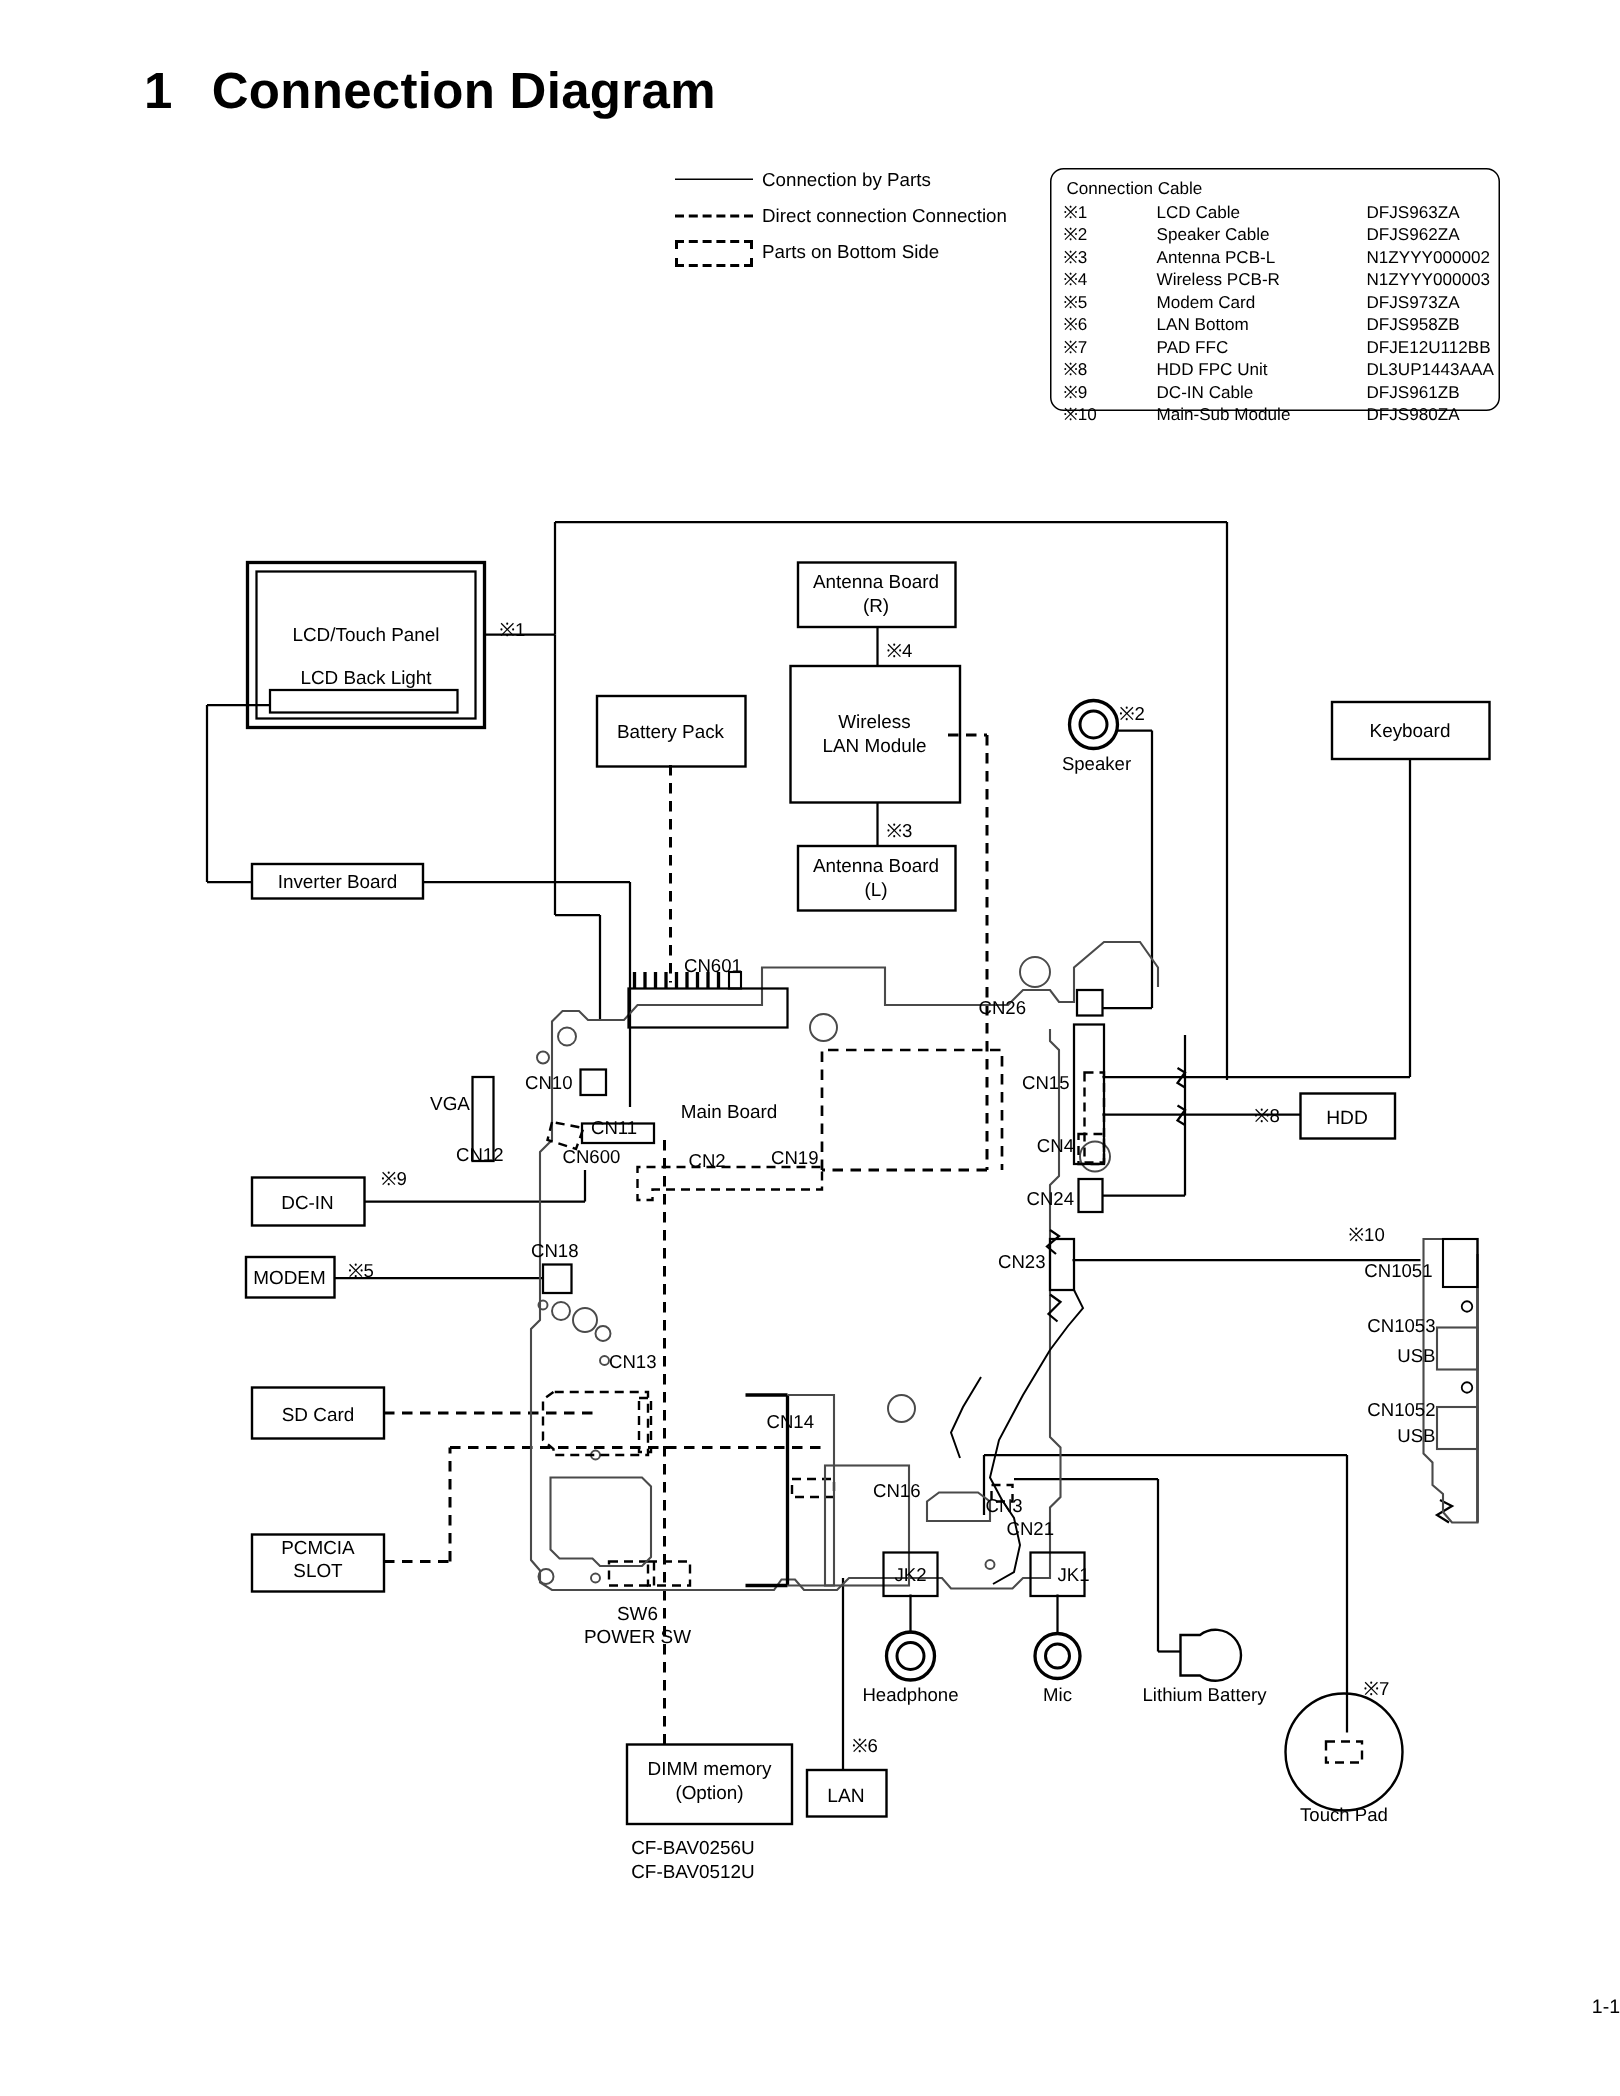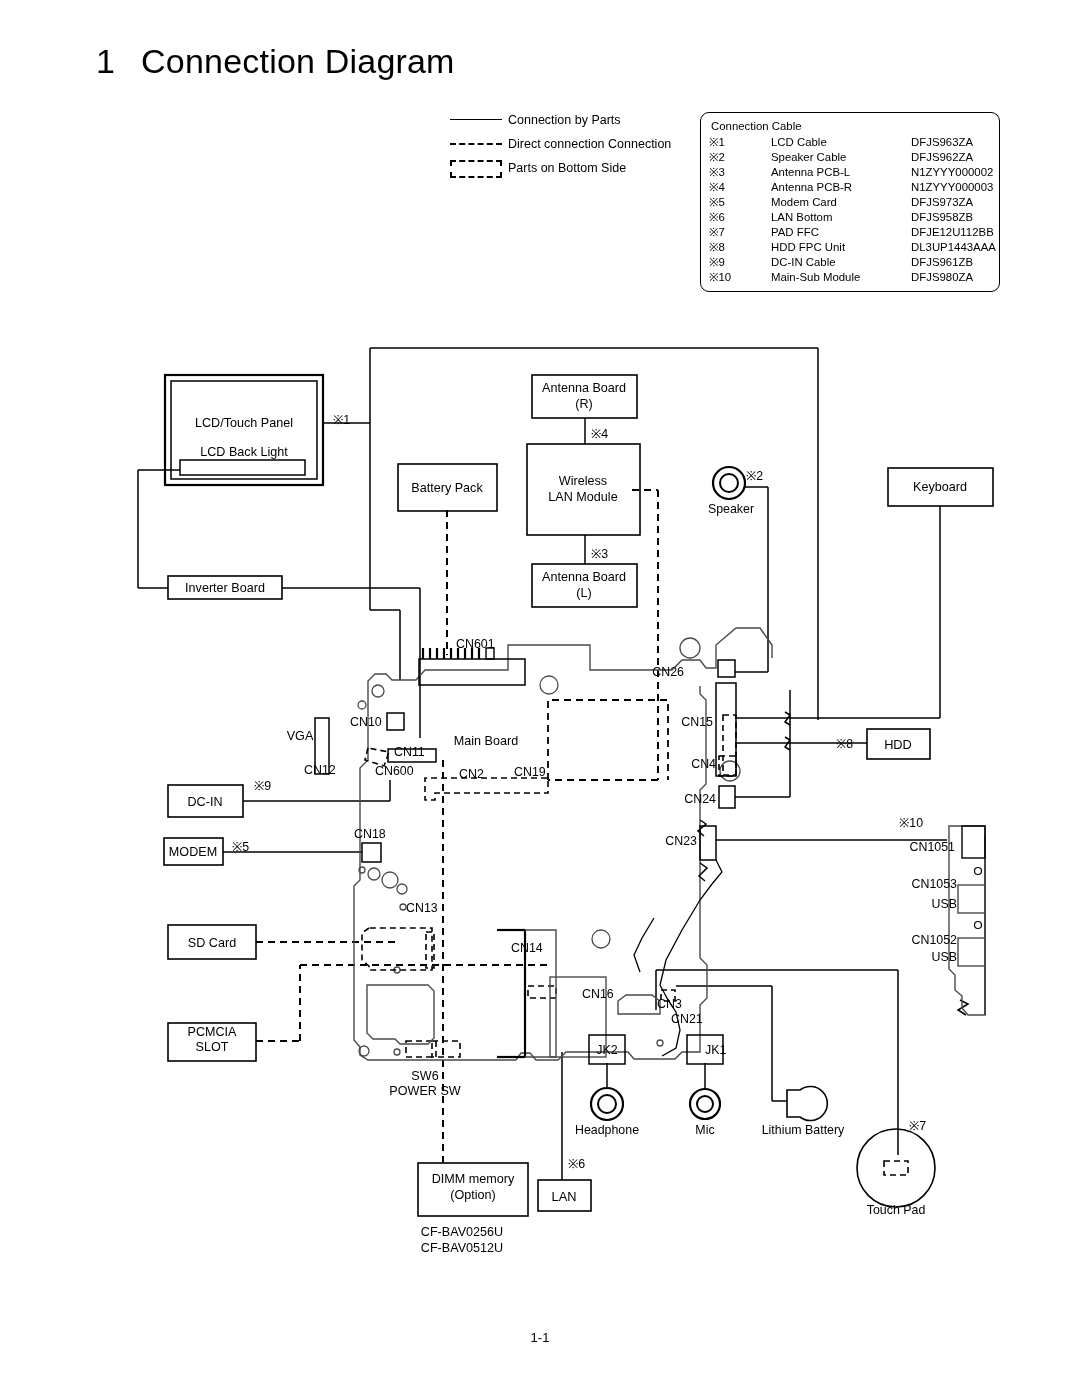--- a/index.html
+++ b/index.html
@@ -15,21 +15,21 @@
     color: #000000;
     overflow: hidden;
   }
 
   
   #page-title {
     position: absolute;
     left: 96px;
     top: 42px;
     font-size: 34px;
-    font-weight: normal;
+    font-weight: bold;
     letter-spacing: 0.2px;
     white-space: nowrap;
   }
   #page-title .num { margin-right: 26px; }
 
   
   #legend {
     position: absolute;
     left: 448px;
     top: 108px;
@@ -75,21 +75,21 @@
     width: 48px; height: 14px;
     border: 2px dashed #000;
   }
 
   
   #cable-table {
     position: absolute;
     left: 700px;
     top: 112px;
     width: 300px;
-    height: 180px;
+    height: 162px;
     border: 1px solid #000;
     border-radius: 9px;
     box-sizing: border-box;
     padding: 6px 0 0 8px;
     font-size: 11.4px;
   }
   #cable-table .ct-title {
     margin: 0 0 1px 2px;
     line-height: 15px;
   }
@@ -115,21 +115,21 @@
     font-family: "Liberation Sans", sans-serif;
     fill: #000;
   }
 
   
   #footer {
     position: absolute;
     left: 0;
     top: 1330px;
     width: 1080px;
-    text-align: center;
+    text-align: right;
     font-size: 13px;
   }
 </style>
 </head>
 <body>
 
 <div id="page-title">
   <span class="num">1</span><span>Connection Diagram</span>
 </div>
 
@@ -160,21 +160,21 @@
     <span class="ct-name">Speaker Cable</span>
     <span class="ct-code">DFJS962ZA</span>
   </div>
   <div class="ct-row">
     <span class="ct-no">※3</span>
     <span class="ct-name">Antenna PCB-L</span>
     <span class="ct-code">N1ZYYY000002</span>
   </div>
   <div class="ct-row">
     <span class="ct-no">※4</span>
-    <span class="ct-name">Antenna PCB-R</span>
+    <span class="ct-name">Wireless PCB-R</span>
     <span class="ct-code">N1ZYYY000003</span>
   </div>
   <div class="ct-row">
     <span class="ct-no">※5</span>
     <span class="ct-name">Modem Card</span>
     <span class="ct-code">DFJS973ZA</span>
   </div>
   <div class="ct-row">
     <span class="ct-no">※6</span>
     <span class="ct-name">LAN Bottom</span>

